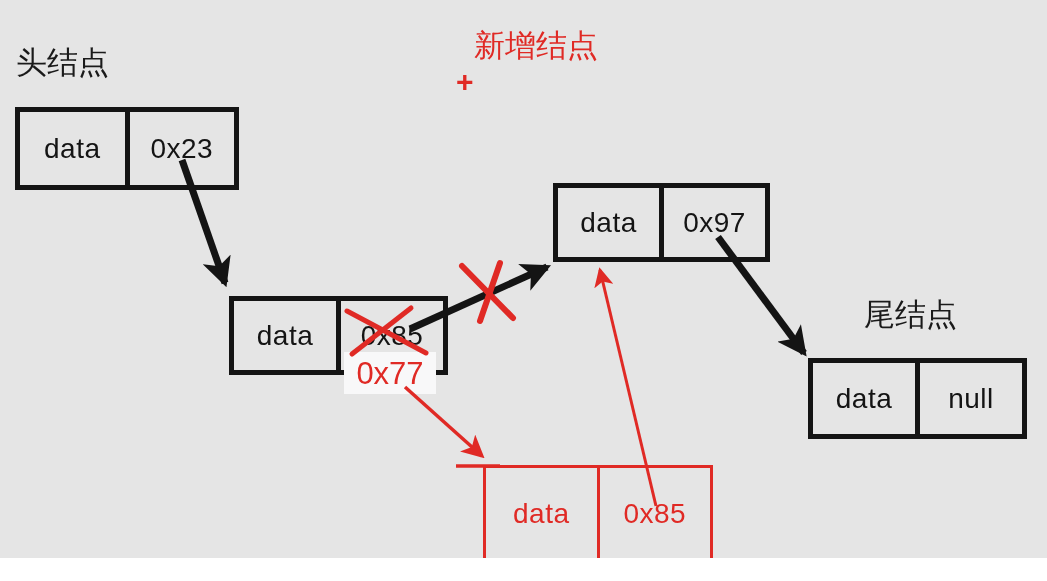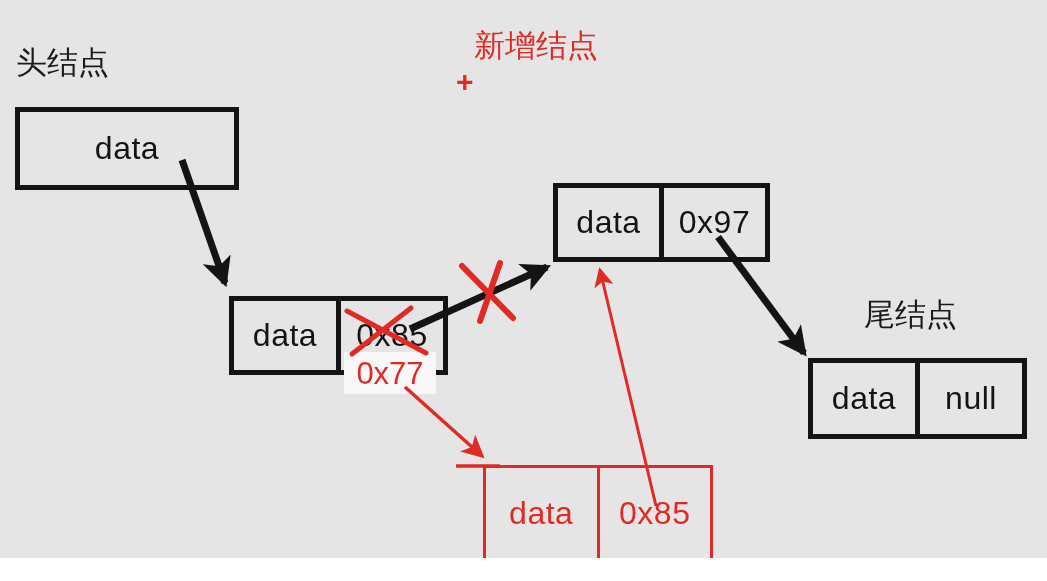--- a/index.html
+++ b/index.html
@@ -20,21 +20,21 @@
     box-sizing: border-box;
     border: 5px solid #141414;
     z-index: 1;
     background: transparent;
   }
   .node .cell {
     flex: 1;
     display: flex;
     align-items: center;
     justify-content: center;
-    font-size: 32px;
+    font-size: 28px;
     color: #141414;
     letter-spacing: 0.5px;
   }
   .node .cell + .cell { border-left: 5px solid #141414; }
 
   .node.red-node { border: 3px solid #e02a25; }
   .node.red-node .cell { color: #e02a25; }
   .node.red-node .cell + .cell { border-left: 3px solid #e02a25; }
 
   
@@ -92,20 +92,23 @@
 
   <div class="label red" style="left:474px; top:29px;text-align:right;">新增结点</div>
 
   <div class="plus-mark" style="left:456px; top:67px;">+</div>
 
   <div class="label" style="left:864px; top:298px;">尾结点</div>
 
   <div class="node" style="left:15px; top:107px; width:224px; height:83px;">
     <div class="cell">
       <span>data</span>
+    </div>
+    <div class="cell">
+      <span>0x23</span>
     </div>
   </div>
 
   <div class="node" style="left:229px; top:296px; width:219px; height:79px;">
     <div class="cell">
       <span>data</span>
     </div>
     <div class="cell">
       <span>0x85</span>
     </div>

